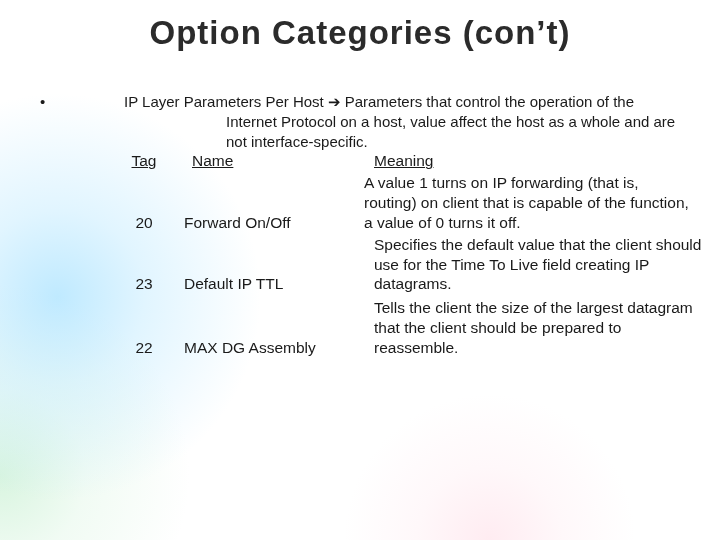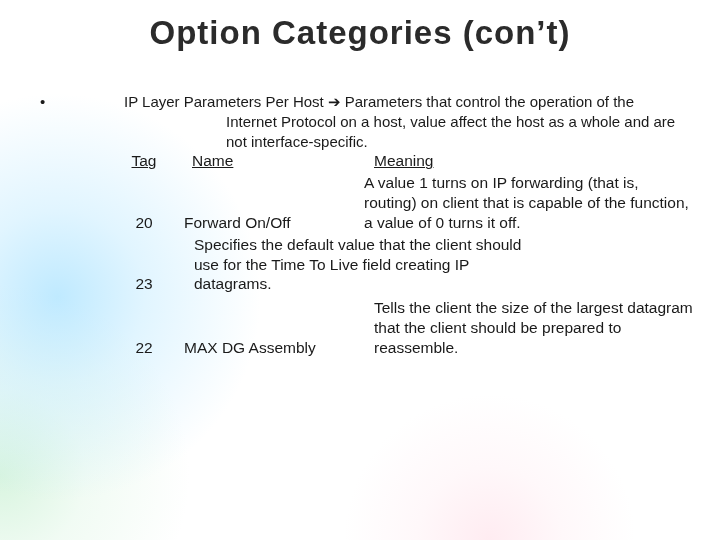--- a/index.html
+++ b/index.html
@@ -90,20 +90,21 @@
     </div>
 
     <div class="row">
       <div class="col-tag">20</div>
       <div class="col-name">Forward On/Off</div>
       <div class="col-mean col-mean-shift">A value 1 turns on IP forwarding (that is, routing) on client that is capable of the function, a value of 0 turns it off.</div>
     </div>
 
     <div class="row" style="margin-top:0;">
       <div class="col-tag">23</div>
+      <div class="col-name">Default IP TTL</div>
       <div class="col-mean col-mean-shift" style="padding-left:10px;">Specifies the default value that the client should use for the Time To Live field creating IP datagrams.</div>
     </div>
 
     <div class="row" style="margin-top:4px;">
       <div class="col-tag">22</div>
       <div class="col-name">MAX DG Assembly</div>
       <div class="col-mean col-mean-shift" style="padding-left:10px;">Tells the client the size of the largest datagram that the client should be prepared to reassemble.</div>
     </div>
   </div>
 

